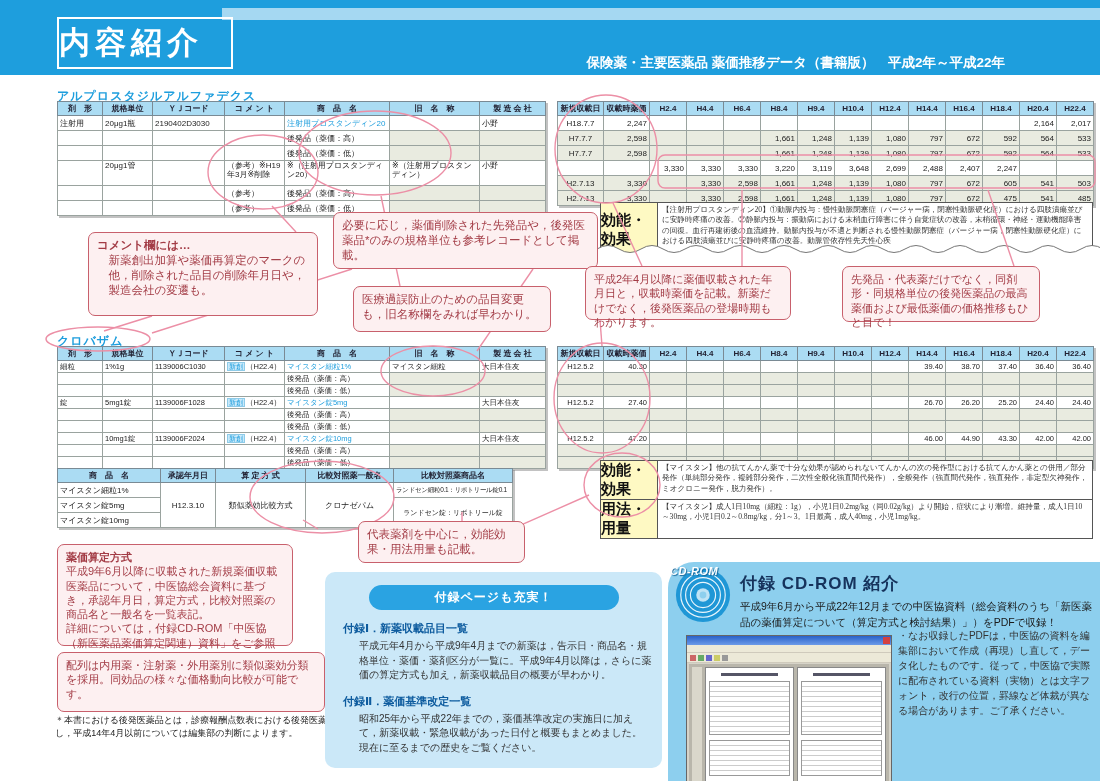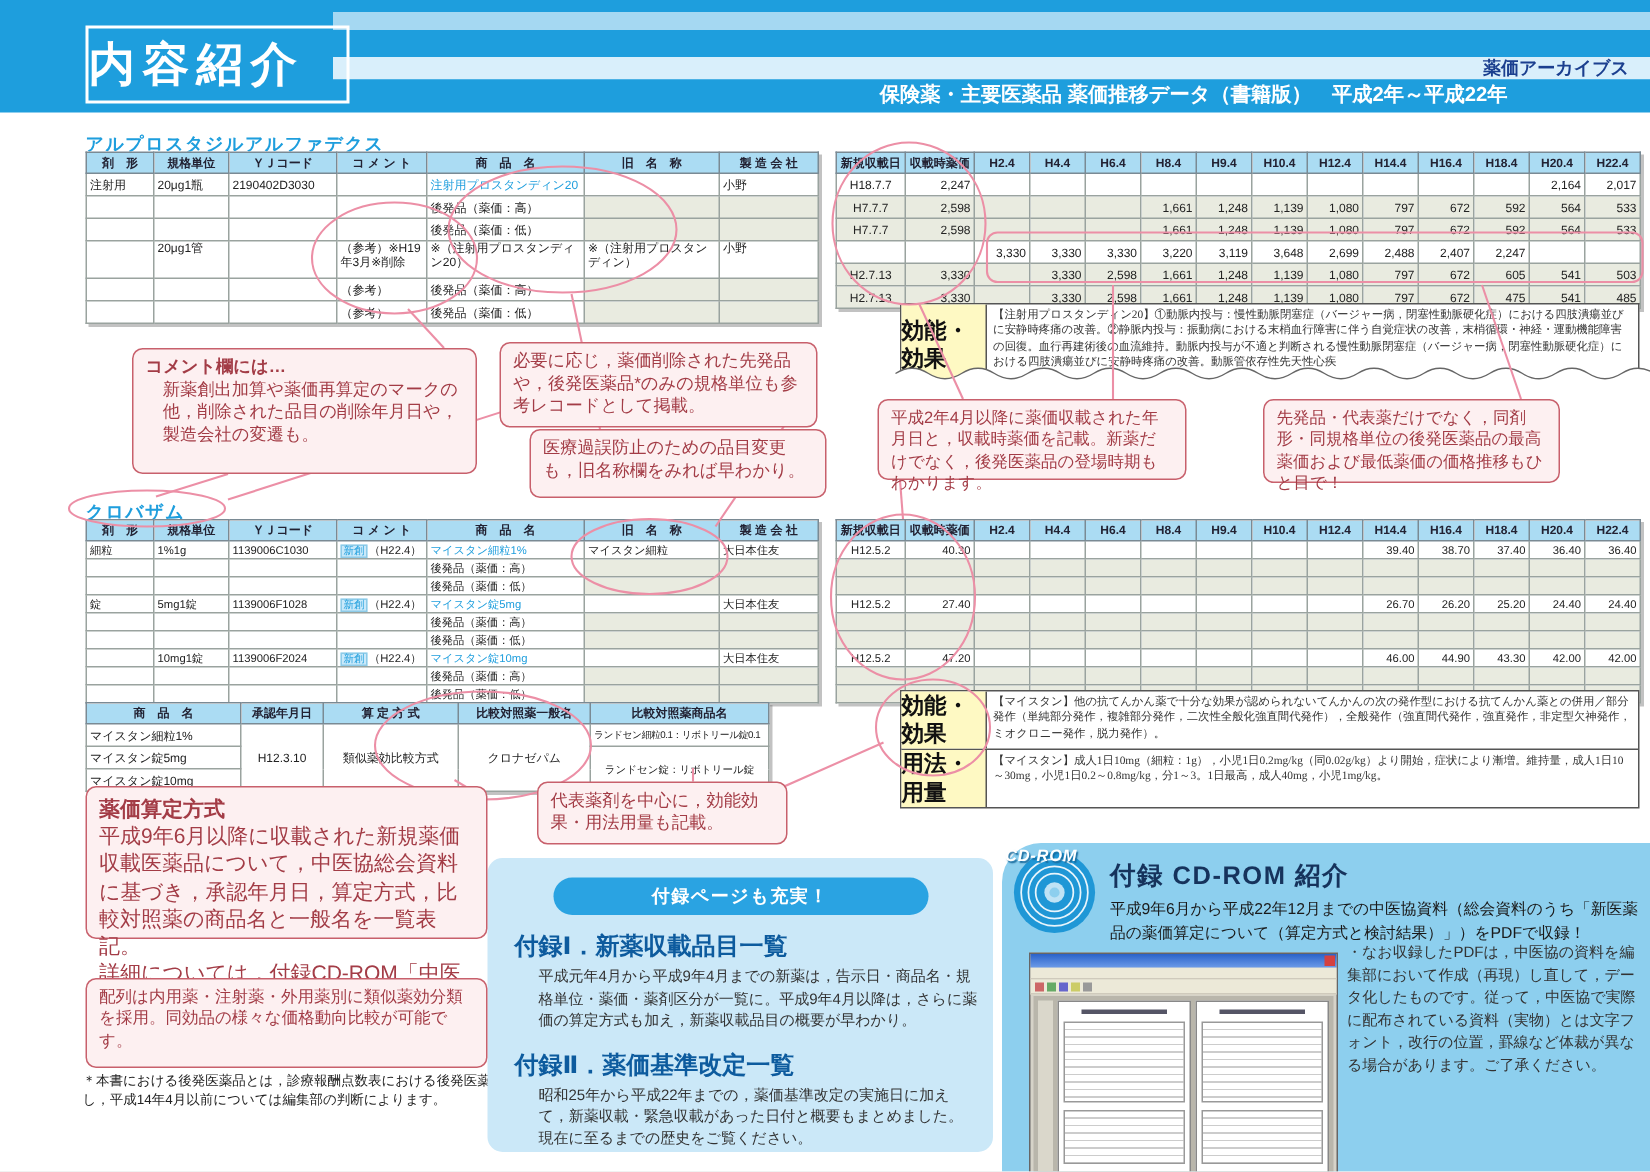--- a/index.html
+++ b/index.html
@@ -54,21 +54,21 @@
   .callout .ttl{font-weight:bold}
   .callout .ind{padding-left:1em}
 
   
   .footnote{position:absolute;left:55px;top:714px;width:300px;font-size:9px;line-height:1.45;color:#222}
 
   
   .appendix{position:absolute;left:325px;top:572px;width:337px;height:196px;background:#cbe8f8;border-radius:10px}
   .pill{width:250px;height:25px;margin:13px auto 0;background:#2aa3e2;border-radius:13px;color:#fff;
         font-weight:bold;font-size:12px;text-align:center;line-height:25px;letter-spacing:1px}
-  .appx-title{color:#0d5b9e;font-weight:bold;font-size:16px;margin:11px 0 3px 18px}
+  .appx-title{color:#0d5b9e;font-weight:bold;font-size:11px;margin:11px 0 3px 18px}
   .appx-body{font-size:10px;color:#333;line-height:1.45;margin:0 10px 0 34px}
 
   
   .cdpanel{position:absolute;left:668px;top:562px;width:432px;height:236px;background:#8dcfee;
            border-radius:26px 0 0 0}
   .disc{position:absolute;left:6px;top:4px;width:58px;height:58px}
   .cdbadge{position:absolute;left:2px;top:3px;color:#fff;font-weight:bold;font-style:italic;font-size:11px;
            text-shadow:1px 1px 1px #16699c;letter-spacing:.5px}
   .cd-title{position:absolute;left:72px;top:10px;font-size:17px;font-weight:bold;color:#16335c;letter-spacing:1px}
   .cd-desc{position:absolute;left:72px;top:37px;width:352px;font-size:10.5px;color:#1a1a1a;line-height:1.5}
@@ -94,21 +94,20 @@
   
   #anno{position:absolute;left:0;top:0;width:1100px;height:781px;pointer-events:none;z-index:5}
 </style>
 </head>
 <body>
 
 <div id="app">
 
   <div class="header">
     <div class="stripe-light"></div>
-    <div class="stripe-pale">薬価アーカイブス</div>
     <div class="stripe-sub">保険薬・主要医薬品 薬価推移データ（書籍版）　平成2年～平成22年</div>
     <div class="badge">内容紹介</div>
   </div>
 
   <div class="sec-title" style="left:57px;top:88px">アルプロスタジルアルファデクス</div>
 
   <table class="grid drug" style="left:57px;top:101px;width:488px">
       <colgroup>
         <col style="width: 45px;">
         <col style="width: 50px;">
@@ -661,26 +660,26 @@
       <tr class="sub">
         <td>マイスタン錠10mg</td>
       </tr>
     </tbody>
   </table>
 
   <div class="callout" style="left:88px;top:232px;width:230px;height:84px">
     <div class="ttl">コメント欄には…</div>
     <div class="ind">新薬創出加算や薬価再算定のマークの他，削除された品目の削除年月日や，製造会社の変遷も。</div>
   </div>
-  <div class="callout" style="left:333px;top:228px;width:212px;height:57px">必要に応じ，薬価削除された先発品や，後発医薬品*のみの規格単位も参考レコードとして掲載。</div>
+  <div class="callout" style="left:333px;top:212px;width:265px;height:57px">必要に応じ，薬価削除された先発品や，後発医薬品*のみの規格単位も参考レコードとして掲載。</div>
   <div class="callout" style="left:353px;top:286px;width:198px;height:46px">医療過誤防止のための品目変更も，旧名称欄をみれば早わかり。</div>
   <div class="callout" style="left:585px;top:266px;width:206px;height:54px;font-size:11px">平成2年4月以降に薬価収載された年月日と，収載時薬価を記載。新薬だけでなく，後発医薬品の登場時期もわかります。</div>
   <div class="callout" style="left:842px;top:266px;width:198px;height:56px;font-size:11px">先発品・代表薬だけでなく，同剤形・同規格単位の後発医薬品の最高薬価および最低薬価の価格推移もひと目で！</div>
   <div class="callout" style="left:358px;top:521px;width:167px;height:42px">代表薬剤を中心に，効能効果・用法用量も記載。</div>
-  <div class="callout" style="left:57px;top:524px;width:268px;height:102px;font-size:14px">
+  <div class="callout" style="left:57px;top:544px;width:236px;height:102px;font-size:11px">
     <div class="ttl">薬価算定方式</div>
     <div>平成9年6月以降に収載された新規薬価収載医薬品について，中医協総会資料に基づき，承認年月日，算定方式，比較対照薬の商品名と一般名を一覧表記。</div>
     <div>詳細については，付録CD-ROM「中医協（新医薬品薬価算定関連）資料」をご参照ください。</div>
   </div>
   <div class="callout" style="left:57px;top:652px;width:268px;height:60px;font-size:11px">配列は内用薬・注射薬・外用薬別に類似薬効分類を採用。同効品の様々な価格動向比較が可能です。</div>
 
   <div class="footnote">＊本書における後発医薬品とは，診療報酬点数表における後発医薬品をさし，平成14年4月以前については編集部の判断によります。</div>
 
   <div class="appendix">
     <div class="pill">付録ページも充実！</div>

